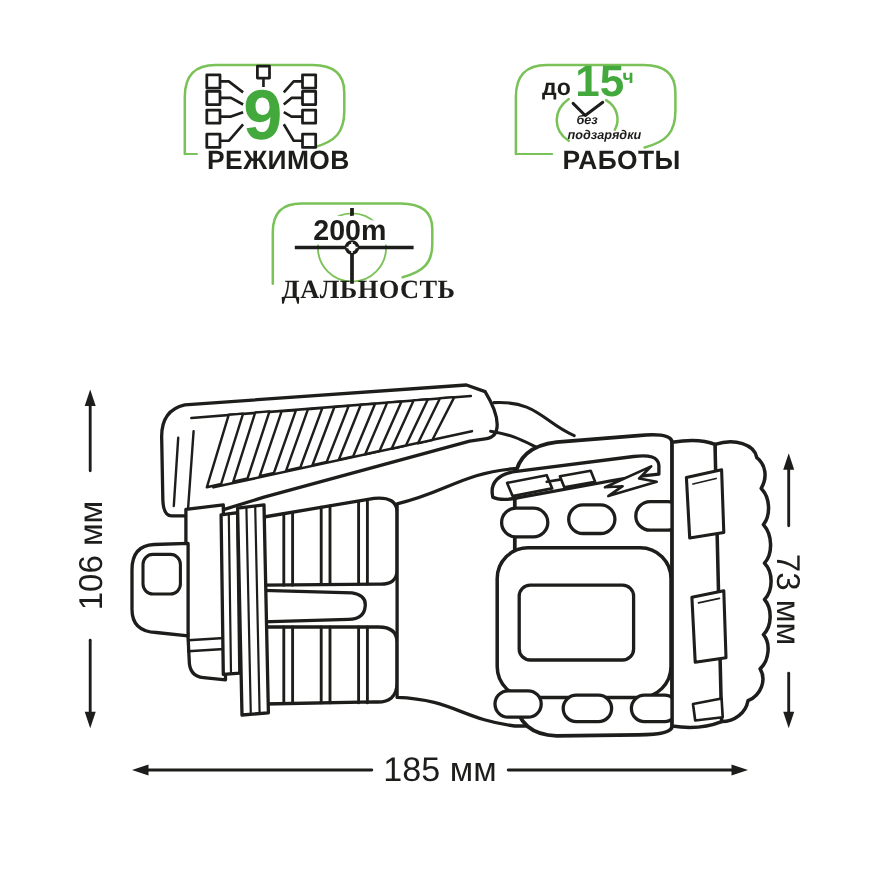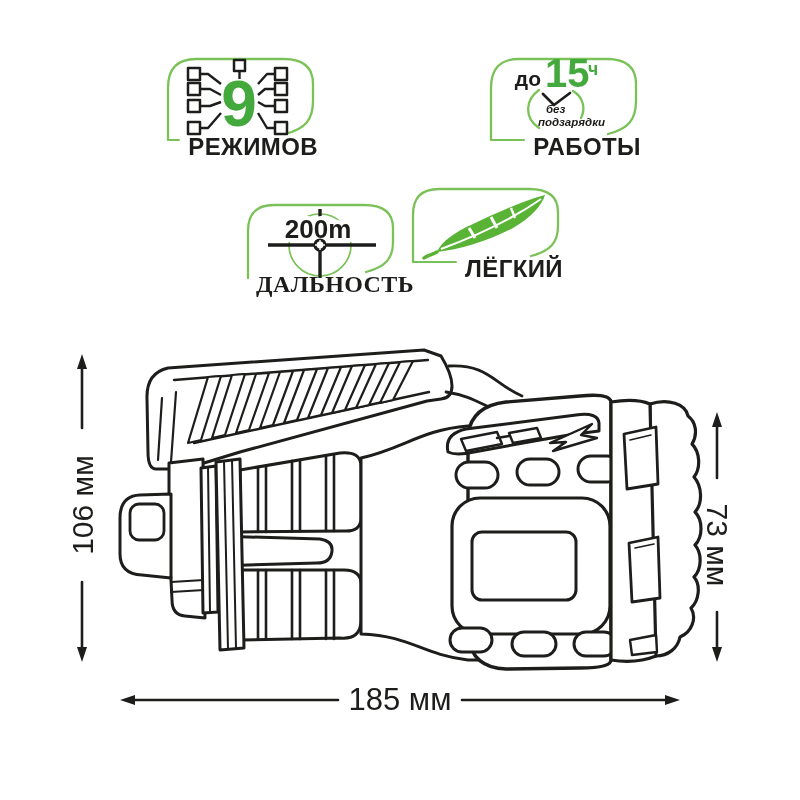--- a/index.html
+++ b/index.html
@@ -52,76 +52,59 @@
       </g>
       <text x="73" y="70" text-anchor="middle" font-size="64" font-weight="bold" fill="#43a93c">9</text>
     </svg>
     <div class="badge-bottom" style="top:82px;">
       <span class="bline"></span>
       <span class="badge-label">РЕЖИМОВ</span>
     </div>
   </div>
 
 
-  <div class="badge" style="left:489px;top:56px;height:106px;">
+  <div class="badge" style="left:467px;top:56px;height:106px;">
     <svg class="frame" width="150" height="86" viewBox="0 0 150 86">
       <path d="M2,84 L2,32 Q2,3 30,3 L118,3 Q147,3 147,28 L147,45 C147,64 139,73 119,78" fill="none" stroke="#7ac258" stroke-width="2.3" stroke-linecap="round"></path>
     </svg>
     <svg class="icon-layer" width="150" height="86" viewBox="0 0 150 86">
       <path d="M50,34 C36,44 35,62 50,72" fill="none" stroke="#7ac258" stroke-width="2.3" stroke-linecap="round"></path>
       <path d="M84,35 C94,41 97,52 92,62" fill="none" stroke="#7ac258" stroke-width="2.3" stroke-linecap="round"></path>
       <path d="M54,38 L65,49 L81,37" fill="none" stroke="#1d1d1b" stroke-width="2.7" stroke-linecap="round" stroke-linejoin="round"></path>
       <text x="52" y="30" text-anchor="end" font-size="21" font-weight="bold" fill="#1d1d1b">до</text>
       <text x="56" y="31" font-size="40" font-weight="bold" fill="#43a93c">15</text>
       <text x="99" y="19" font-size="17.5" font-weight="bold" fill="#43a93c">ч</text>
       <text x="57" y="57" font-size="11.5" font-weight="bold" font-style="italic" fill="#1d1d1b">без</text>
       <text x="49" y="70" font-size="11.5" font-weight="bold" font-style="italic" fill="#1d1d1b">подзарядки</text>
     </svg>
     <div class="badge-bottom" style="top:82px;">
       <span class="bline"></span>
       <span class="badge-label">РАБОТЫ</span>
     </div>
   </div>
 
-  <div class="badge" style="left:246px;top:202px;height:96px;text-align:right;">
+  <div class="badge" style="left:246px;top:182px;height:96px;text-align:right;">
     <svg class="frame" width="150" height="78" viewBox="0 0 150 78">
       <path d="M2,76 L2,29 Q2,3 28,3 L118,3 Q147,3 147,26 L147,40 C147,57 139,65 120,70" fill="none" stroke="#7ac258" stroke-width="2.3" stroke-linecap="round"></path>
     </svg>
     <svg class="icon-layer" width="150" height="78" viewBox="0 0 150 78">
       <circle cx="74" cy="43" r="31" fill="none" stroke="#7ac258" stroke-width="1.7"></circle>
       <line x1="22" y1="43" x2="130" y2="43" stroke="#1d1d1b" stroke-width="3.4"></line>
       <line x1="74" y1="7" x2="74" y2="76" stroke="#1d1d1b" stroke-width="3.4"></line>
       <text x="72" y="36" text-anchor="middle" font-size="26" font-weight="bold" fill="#1d1d1b" style="paint-order:stroke;stroke:#ffffff;stroke-width:8px;">200m</text>
       <circle cx="74" cy="43" r="5" fill="#ffffff" stroke="#1d1d1b" stroke-width="3.2"></circle>
       <line x1="69" y1="43" x2="79" y2="43" stroke="#ffffff" stroke-width="1.4"></line>
       <line x1="74" y1="38" x2="74" y2="48" stroke="#ffffff" stroke-width="1.4"></line>
     </svg>
     <div class="badge-bottom" style="top:74px;font-family:Liberation Serif, serif;">
       <span class="bline"></span>
       <span class="badge-label">ДАЛЬНОСТЬ</span>
     </div>
   </div>
 
-  <div class="badge" style="left:411px;top:186px;height:96px;">
-    <svg class="frame" width="150" height="78" viewBox="0 0 150 78">
-      <path d="M2,76 L2,29 Q2,3 28,3 L118,3 Q147,3 147,26 L147,40 C147,57 139,65 120,70" fill="none" stroke="#7ac258" stroke-width="2.3" stroke-linecap="round"></path>
-    </svg>
-    <svg class="icon-layer" width="150" height="78" viewBox="0 0 150 78">
-      <path d="M26,66 C30,56 44,46 62,38 C84,28 108,16 134,9 C131,19 120,32 102,42 C80,54 48,64 26,66 Z" fill="#59b334" stroke="none"></path>
-      <path d="M26,66 C21,69 17,69 13,72" fill="none" stroke="#59b334" stroke-width="3.4" stroke-linecap="round"></path>
-      <path d="M30,63 C60,52 100,34 130,13" fill="none" stroke="#ffffff" stroke-width="2"></path>
-      <line x1="58" y1="42" x2="64" y2="52" stroke="#ffffff" stroke-width="3"></line>
-      <line x1="80" y1="31" x2="86" y2="42" stroke="#ffffff" stroke-width="3"></line>
-      <line x1="100" y1="22" x2="104" y2="32" stroke="#ffffff" stroke-width="2.4"></line>
-    </svg>
-    <div class="badge-bottom" style="top:74px;">
-      <span class="bline"></span>
-      <span class="badge-label">ЛЁГКИЙ</span>
-    </div>
-  </div>
 
   <svg style="position:absolute;left:0;top:0;" width="800" height="800" viewBox="0 0 800 800">
 
     <g fill="#ffffff" stroke="#1d1d1b" stroke-width="3" stroke-linejoin="round" stroke-linecap="round">
 
       <g>
         <path d="M168,368 L424,350 L441,356 Q452,374 452,386 Q452,398 441,399 L427,401 L240,452 L204,463 L188,469 L156,469 Q148,469 148,452 L147,399 Q146,373 168,368 Z"></path>
         <path d="M174,380 L428,360" fill="none" stroke-width="2.4"></path>
         <path d="M194,443 L429,392" fill="none" stroke-width="2.4"></path>
         <g stroke-width="2.2">

